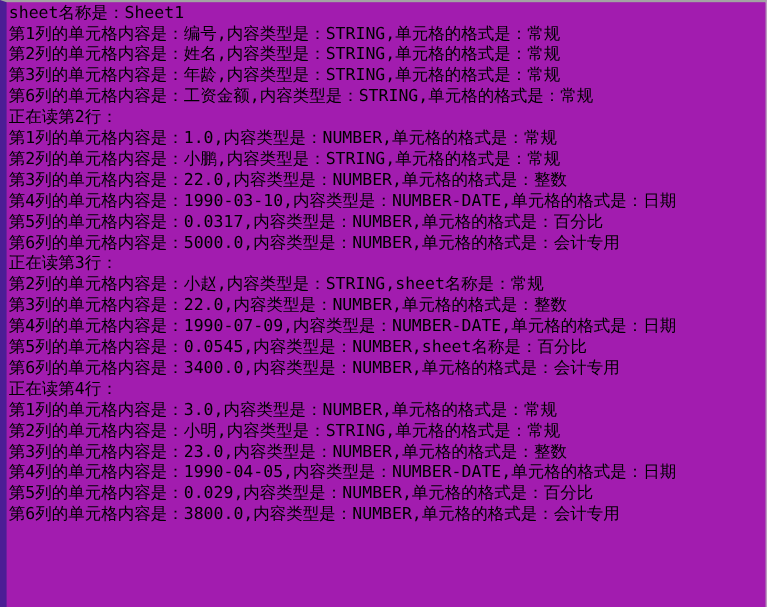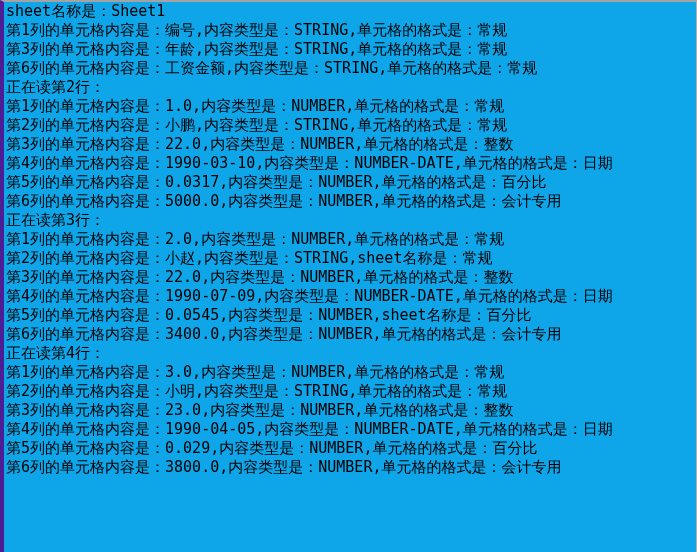--- a/index.html
+++ b/index.html
@@ -5,24 +5,24 @@
   html, body {
     margin: 0;
     padding: 0;
     background: #ffffff;
   }
   .console-viewport {
     position: relative;
     width: 697px;
     height: 552px;
     box-sizing: border-box;
-    background: #0ea5e9;
+    background: #a21caf;
     border-top: 2px solid #a3a3a3;
     border-right: 1px solid #b0b0b0;
-    border-left: 4px solid #4c1d95;
+    border-left: 6px solid #4c1d95;
     overflow: hidden;
   }
   .console-output {
     position: absolute;
     top: 0;
     left: 2px;
     right: 2px;
     font-family: "DejaVu Sans Mono", "Liberation Mono", monospace;
     font-size: 15px;
     line-height: 19px;
@@ -34,31 +34,31 @@
     overflow: hidden;
   }
 </style>
 </head>
 <body>
 
 <div class="console-viewport">
   <div class="console-output">
     <div class="console-line">sheet名称是：Sheet1</div>
     <div class="console-line">第1列的单元格内容是：编号,内容类型是：STRING,单元格的格式是：常规</div>
+    <div class="console-line">第2列的单元格内容是：姓名,内容类型是：STRING,单元格的格式是：常规</div>
     <div class="console-line">第3列的单元格内容是：年龄,内容类型是：STRING,单元格的格式是：常规</div>
     <div class="console-line">第6列的单元格内容是：工资金额,内容类型是：STRING,单元格的格式是：常规</div>
     <div class="console-line">正在读第2行：</div>
     <div class="console-line">第1列的单元格内容是：1.0,内容类型是：NUMBER,单元格的格式是：常规</div>
     <div class="console-line">第2列的单元格内容是：小鹏,内容类型是：STRING,单元格的格式是：常规</div>
     <div class="console-line">第3列的单元格内容是：22.0,内容类型是：NUMBER,单元格的格式是：整数</div>
     <div class="console-line">第4列的单元格内容是：1990-03-10,内容类型是：NUMBER-DATE,单元格的格式是：日期</div>
     <div class="console-line">第5列的单元格内容是：0.0317,内容类型是：NUMBER,单元格的格式是：百分比</div>
     <div class="console-line">第6列的单元格内容是：5000.0,内容类型是：NUMBER,单元格的格式是：会计专用</div>
     <div class="console-line">正在读第3行：</div>
-    <div class="console-line">第1列的单元格内容是：2.0,内容类型是：NUMBER,单元格的格式是：常规</div>
     <div class="console-line">第2列的单元格内容是：小赵,内容类型是：STRING,sheet名称是：常规</div>
     <div class="console-line">第3列的单元格内容是：22.0,内容类型是：NUMBER,单元格的格式是：整数</div>
     <div class="console-line">第4列的单元格内容是：1990-07-09,内容类型是：NUMBER-DATE,单元格的格式是：日期</div>
     <div class="console-line">第5列的单元格内容是：0.0545,内容类型是：NUMBER,sheet名称是：百分比</div>
     <div class="console-line">第6列的单元格内容是：3400.0,内容类型是：NUMBER,单元格的格式是：会计专用</div>
     <div class="console-line">正在读第4行：</div>
     <div class="console-line">第1列的单元格内容是：3.0,内容类型是：NUMBER,单元格的格式是：常规</div>
     <div class="console-line">第2列的单元格内容是：小明,内容类型是：STRING,单元格的格式是：常规</div>
     <div class="console-line">第3列的单元格内容是：23.0,内容类型是：NUMBER,单元格的格式是：整数</div>
     <div class="console-line">第4列的单元格内容是：1990-04-05,内容类型是：NUMBER-DATE,单元格的格式是：日期</div>

